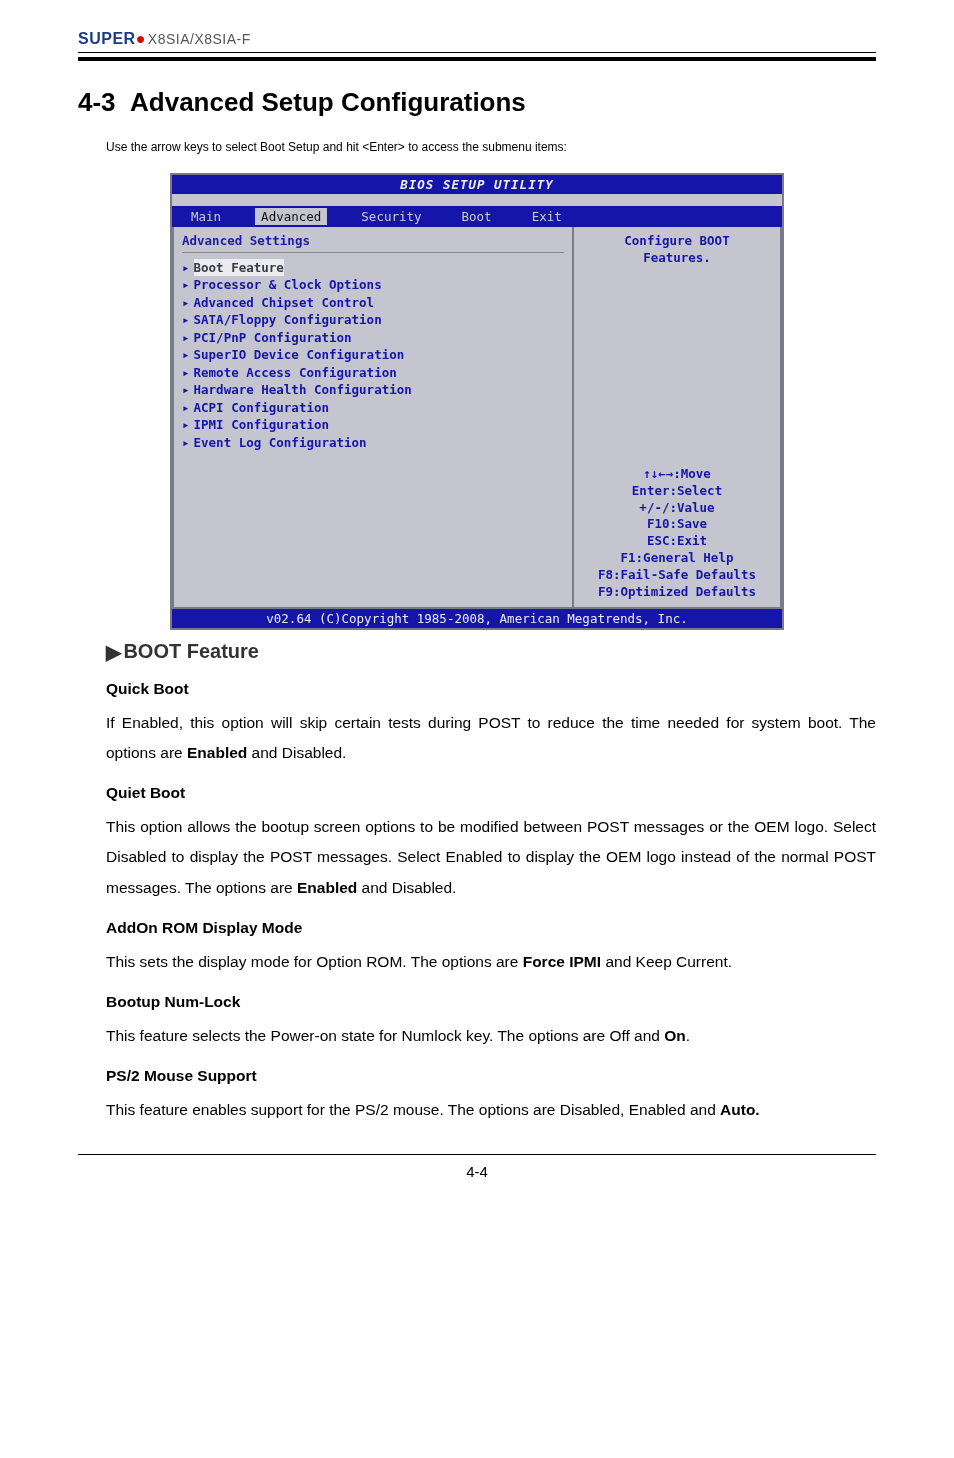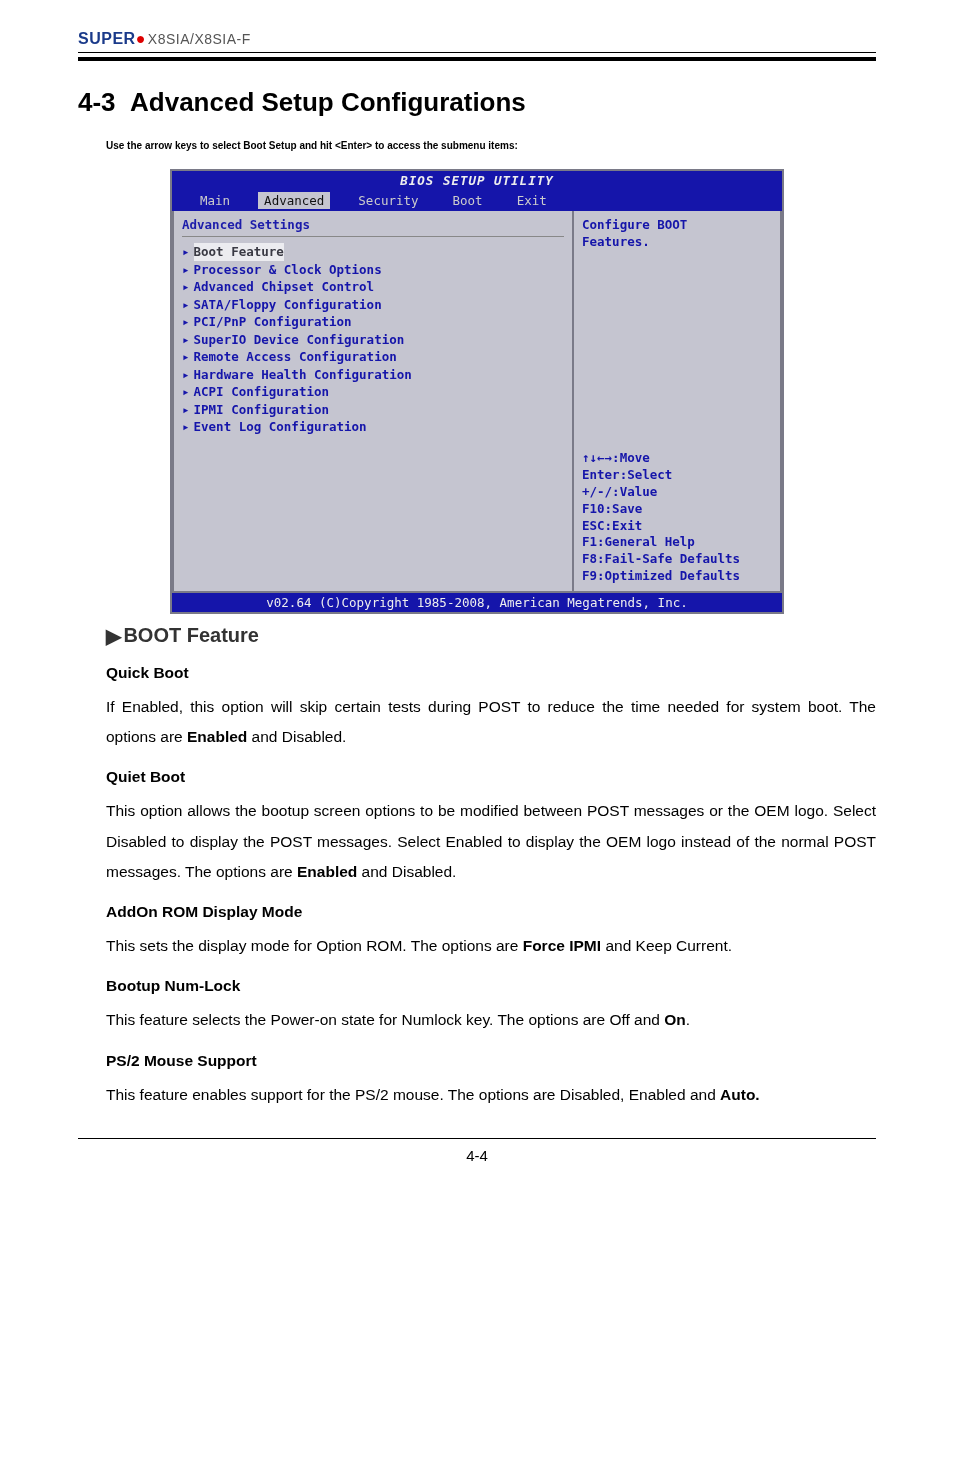--- a/index.html
+++ b/index.html
@@ -39,24 +39,23 @@
     border-top: 4px solid #000;
     margin: 4px 0 0 0;
   }
   h1.section-title {
     font-size: 26px;
     font-weight: bold;
     margin: 26px 0 18px 0;
   }
   p.intro {
     margin: 0 0 14px 28px;
-    font-size: 10px;
+    font-size: 12px;
     line-height: 1.9;
     text-align: justify;
-    font-weight: bold;
   }
   
   .bios {
     width: 610px;
     margin: 0 auto 8px auto;
     border: 2px solid #7a7a88;
     font-family: "Lucida Console", Monaco, monospace;
     font-size: 12.5px;
     background: #c5c5d0;
   }
@@ -66,22 +65,23 @@
     text-align: center;
     padding: 2px 0;
     font-weight: bold;
     letter-spacing: 1px;
     font-style: italic;
   }
   .bios-tabs {
     background: #1515aa;
     color: #ccc;
     display: flex;
-    padding: 2px 22px;
-    gap: 22px;
+    padding: 2px 13px;
+    gap: 28px;
+    margin-top: 12px;
   }
   .bios-tabs .tab {
     padding: 1px 6px;
   }
   .bios-tabs .tab.active {
     background: #c5c5d0;
     color: #111;
   }
   .bios-body {
     display: flex;
@@ -125,20 +125,21 @@
     border-left: none;
     color: #1515aa;
     padding: 6px 8px;
     font-weight: bold;
     display: flex;
     flex-direction: column;
     justify-content: space-between;
   }
   .bios-right .help-line {
     line-height: 1.35;
+    text-align: center;
   }
   .bios-footer {
     background: #1515aa;
     color: #eee;
     text-align: center;
     padding: 2px 0;
   }
   
   h2.feature-heading {
     font-size: 20px;

